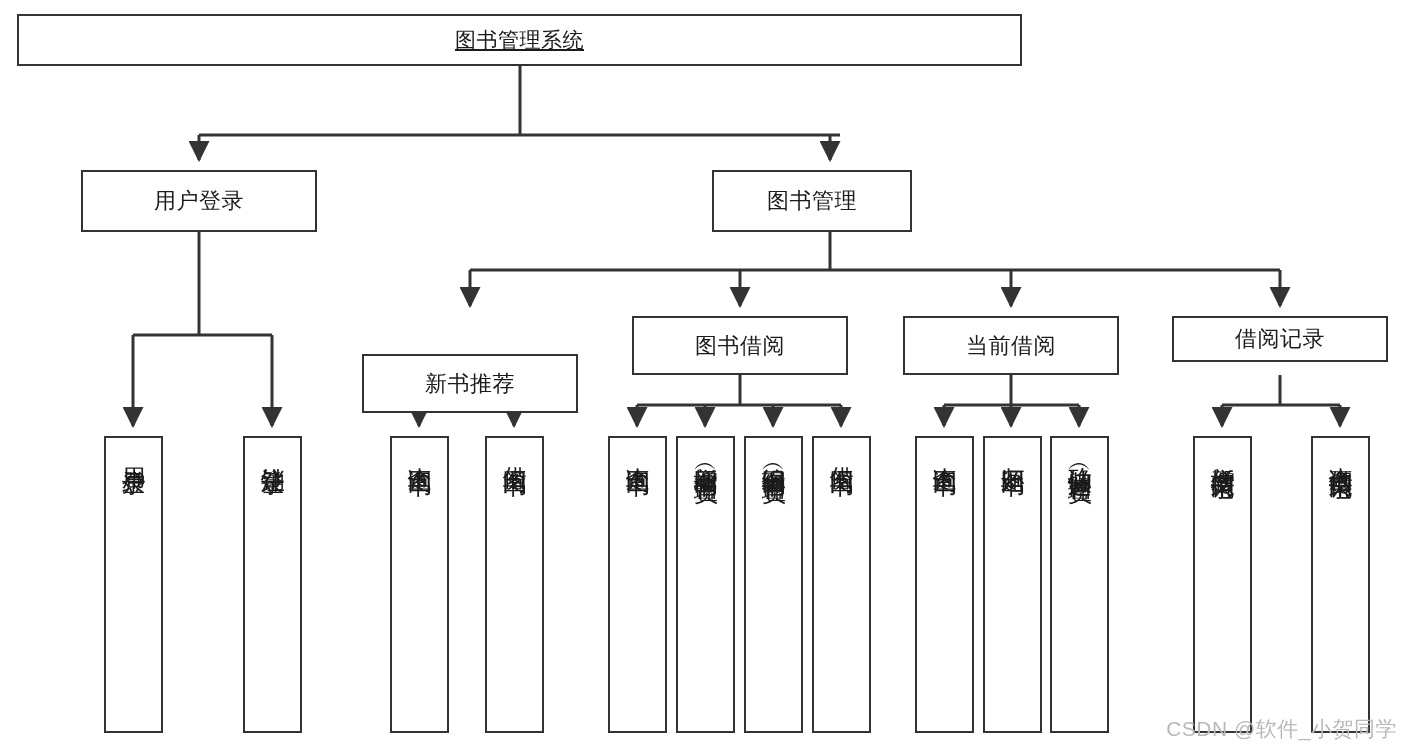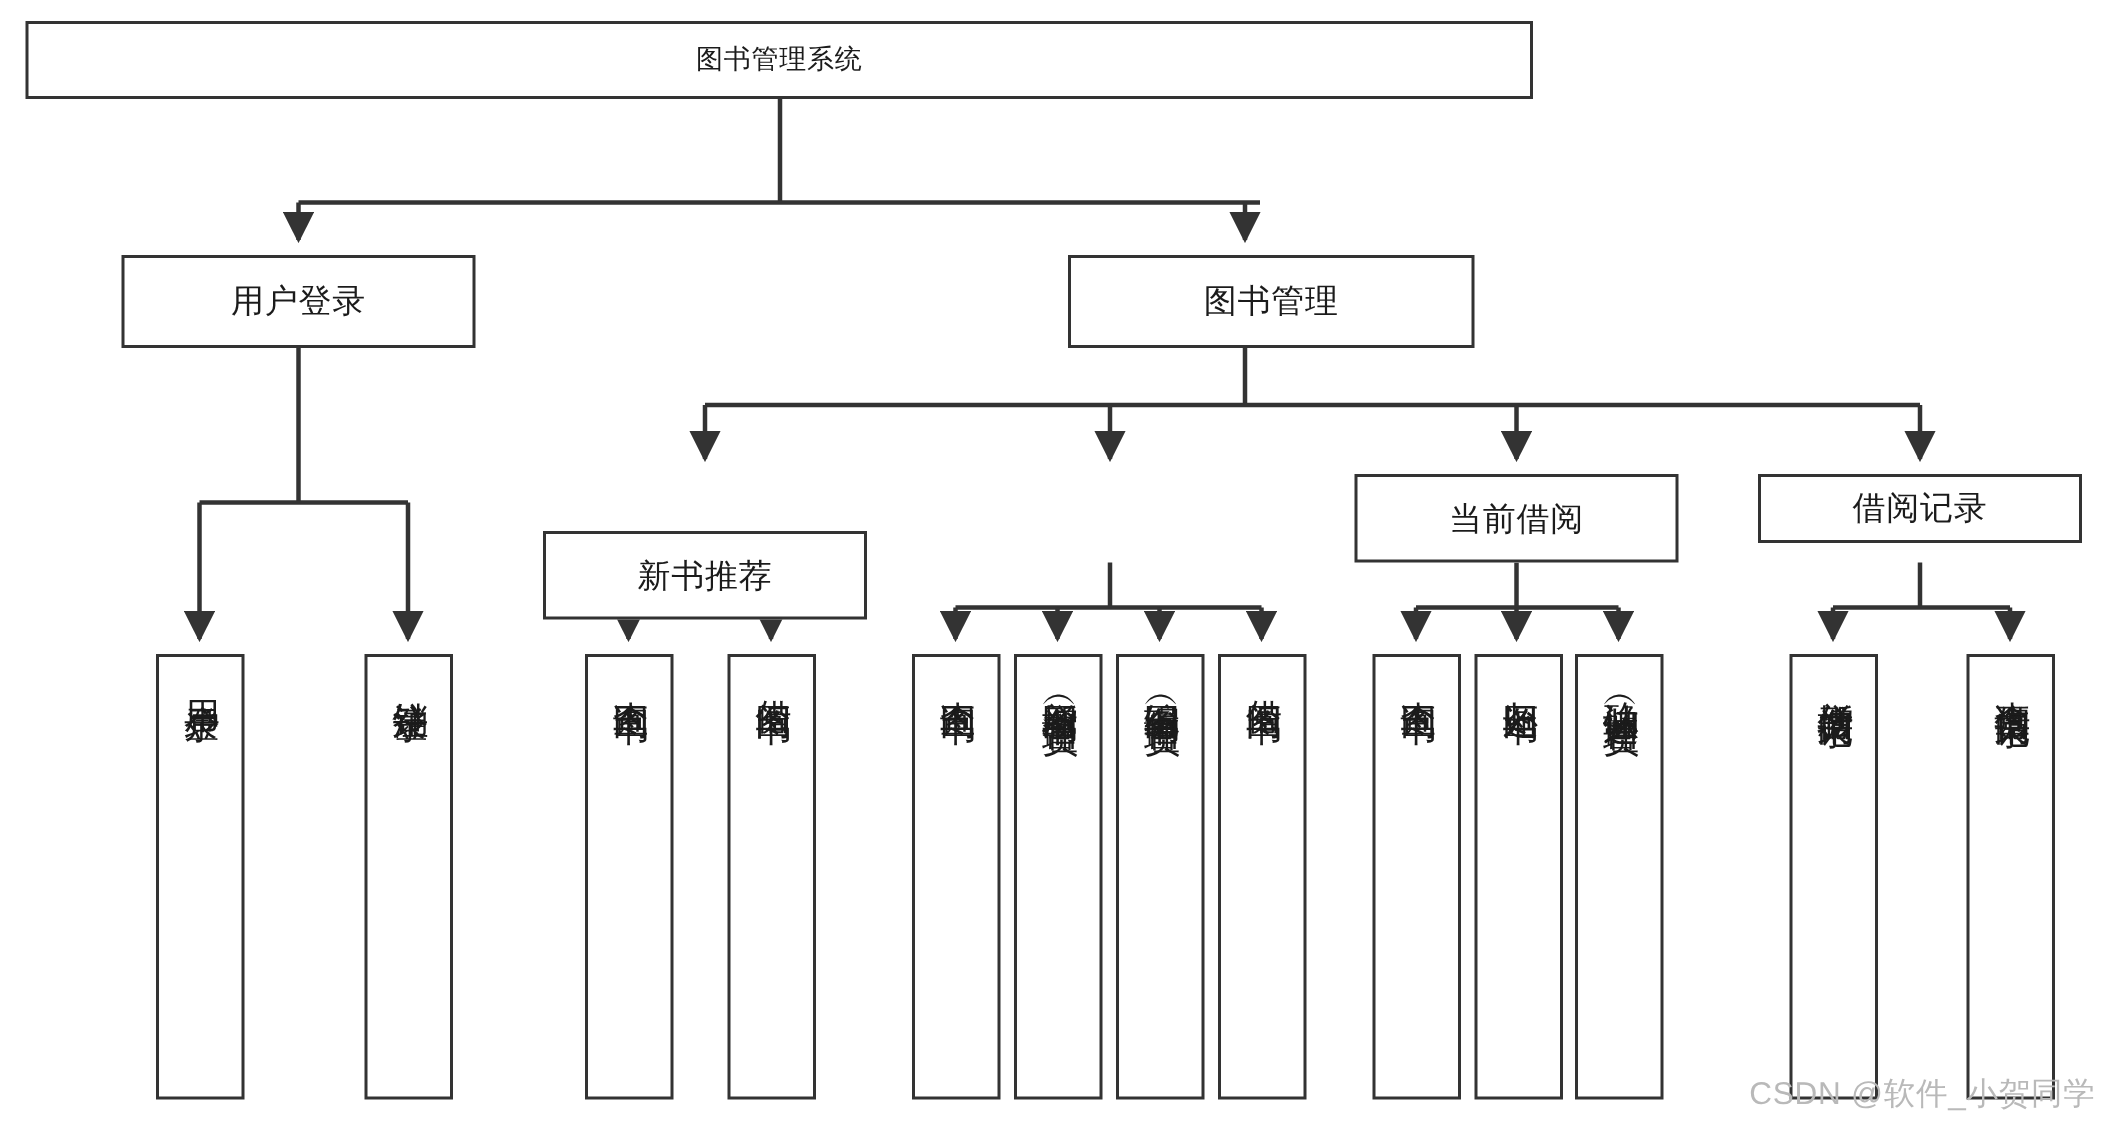--- a/index.html
+++ b/index.html
@@ -48,21 +48,22 @@
     align-items: flex-start;
   }
   .node.vert .lbl {
     writing-mode: vertical-rl;
     text-orientation: upright;
     font-size: 24px;
     letter-spacing: 2px;
     white-space: nowrap;
   }
   .node.root .lbl {
-    font-size: 18px;
+    font-size: 21px;
+    text-decoration: underline;
   }
   .watermark {
     position: absolute;
     right: 8px;
     bottom: 4px;
     font-size: 21px;
     color: #b9b9b9;
     white-space: nowrap;
     letter-spacing: 0.5px;
     pointer-events: none;
@@ -123,26 +124,29 @@
     </g>
   </svg>
 
   <div class="node horiz root" style="left:17px; top:14px; width:1005px; height:52px;">
     <span class="lbl">图书管理系统</span>
   </div>
 
   <div class="node horiz" style="left:81px; top:170px; width:236px; height:62px;">
     <span class="lbl">用户登录</span>
   </div>
-  <div class="node horiz" style="left:712px; top:170px; width:271px; height:62px;">
+  <div class="node horiz" style="left:712px; top:170px; width:200px; height:62px;">
     <span class="lbl">图书管理</span>
   </div>
 
   <div class="node horiz" style="left:362px; top:316px; width:216px; height:59px;margin-top:38px;">
     <span class="lbl">新书推荐</span>
+  </div>
+  <div class="node horiz" style="left:632px; top:316px; width:216px; height:59px;">
+    <span class="lbl">图书借阅</span>
   </div>
   <div class="node horiz" style="left:903px; top:316px; width:216px; height:59px;">
     <span class="lbl">当前借阅</span>
   </div>
   <div class="node horiz" style="left:1172px; top:316px; width:216px; height:46px;">
     <span class="lbl">借阅记录</span>
   </div>
 
   <div class="node vert" style="left:104px; top:436px; width:59px; height:297px;">
     <span class="lbl">用户登录</span>

